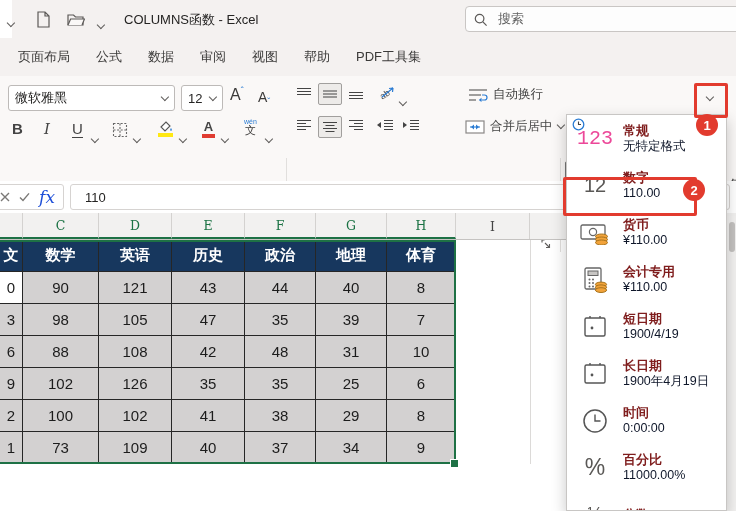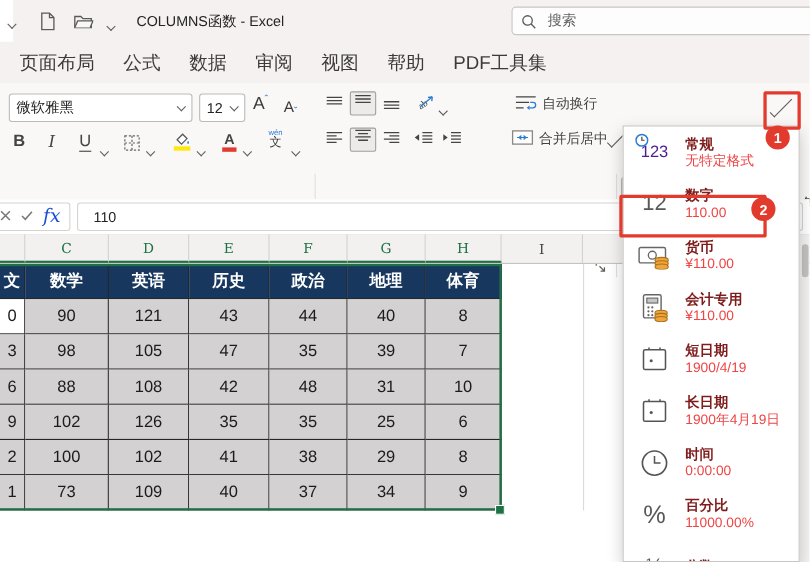--- a/index.html
+++ b/index.html
@@ -11,34 +11,34 @@
   .qat-ic{top:10px;width:18px;height:18px;display:flex;align-items:center;justify-content:center;}
   #title-text{left:112px;top:11px;font-size:13px;color:#252423;white-space:nowrap;}
   #searchbox{left:453px;top:6px;width:278px;height:26px;background:#fdfdfd;border:1px solid #c9c6c4;
              border-radius:4px;display:flex;align-items:center;padding-left:24px;box-sizing:border-box;}
   #searchbox span{font-size:13px;color:#616161;margin-left:8px;}
   .chev{display:inline-block;border:solid #605e5c;border-width:0 1.3px 1.3px 0;padding:2.4px;
         transform:rotate(45deg);margin-top:-3px;}
   
   #menubar{left:0;top:38px;width:736px;height:38px;background:#f4f1f0;display:flex;align-items:center;
            padding-left:18px;box-sizing:border-box;gap:26px;}
-  .tab{font-size:17px;color:#3b3a39;white-space:nowrap;}
+  .tab{font-size:13px;color:#3b3a39;white-space:nowrap;}
   
   #ribbon{left:0;top:76px;width:736px;height:105px;background:#faf8f7;border-bottom:1px solid #e1dfdd;padding-left:47px;}
   .combo{background:#fff;border:1px solid #bdbab8;border-radius:3px;display:flex;align-items:center;
          box-sizing:border-box;font-size:13px;padding:0 6px;justify-content:space-between;}
   .rbtn{display:flex;align-items:center;justify-content:center;color:#444;}
   .vsep{width:1px;background:#e1dfdd;top:82px;height:94px;}
   .gname{font-size:12px;color:#605e5c;top:157px;text-align:center;}
   .launcher{top:159px;width:12px;height:12px;}
   .ubar{border-bottom:1.6px solid #444;padding-bottom:0px;}
   .fc-A{font-weight:bold;font-size:13px;line-height:13px;color:#444;}
   .cbar{display:block;height:3.5px;margin-top:1px;}
   .sel-box{border:1px solid #a19f9d;background:#edebe9;border-radius:2px;}
-  .ricon{display:flex;justify-content:center;font-family:Liberation Serif, serif;}
+  .ricon{display:flex;align-items:center;justify-content:center;}
   .riblabel{font-size:12.5px;color:#444;white-space:nowrap;}
   #numcombo{left:565px;top:85px;width:157px;height:27px;background:#fff;border:1px solid #767676;
             border-radius:2px;box-sizing:border-box;}
   #rib-sliver{left:728px;top:100px;width:8px;height:16px;overflow:hidden;font-size:13px;color:#444;}
   
   #fbar{left:0;top:181px;width:736px;height:32px;background:#fff;border-bottom:1px solid #d8d6d4;}
   #fx-box{left:-12px;top:3px;width:76px;height:26px;border:1px solid #d6d3d1;border-radius:3px;
           background:#fff;display:flex;align-items:center;justify-content:flex-end;gap:9px;
           padding-right:8px;box-sizing:border-box;}
   #formula-field{left:70px;top:3px;width:660px;height:26px;border:1px solid #d6d3d1;border-radius:3px;
@@ -67,23 +67,23 @@
   
   #vscroll{left:727px;top:216px;width:9px;height:295px;background:#f3f2f1;}
   #vthumb{left:1.5px;top:6px;width:6px;height:30px;background:#c4c2c0;border-radius:3px;position:absolute;}
   
   #fmt-menu{left:566px;top:114px;width:161px;height:397px;background:#fff;border:1px solid #c8c6c4;
             box-shadow:0 6px 14px rgba(0,0,0,.22);box-sizing:border-box;overflow:hidden;}
   .mitem{height:47px;display:flex;align-items:center;padding-left:8px;box-sizing:border-box;}
   .mico{width:40px;display:flex;align-items:center;justify-content:center;flex-shrink:0;color:#5a5856;}
   .mtext{margin-left:8px;}
   .mlabel{font-size:13px;font-weight:bold;color:#7f1d1d;line-height:16px;}
-  .msub{font-size:12.5px;color:#ef4444;line-height:15px;}
+  .msub{font-size:12.5px;color:#0f172a;line-height:15px;}
   .t12{font-size:20px;color:#5a5856;font-weight:normal;}
-  .t123{position:relative;font-size:15px;color:#4c1d95;}
+  .t123{position:relative;font-size:20px;color:#ec4899;font-family:Liberation Mono, monospace;}
   .t123 svg{position:absolute;top:-9px;left:-5px;}
   .tpct{font-size:23px;color:#5a5856;}
   .tfrac{font-size:18px;color:#5a5856;}
   
   .ann-box{border:3px solid #e23b2e;border-radius:2px;pointer-events:none;}
   .ann-circle{width:22px;height:22px;border-radius:50%;background:#e23b2e;color:#fff;font-size:13px;
               font-weight:bold;display:flex;align-items:center;justify-content:center;pointer-events:none;}
 </style>
 </head>
 <body>

